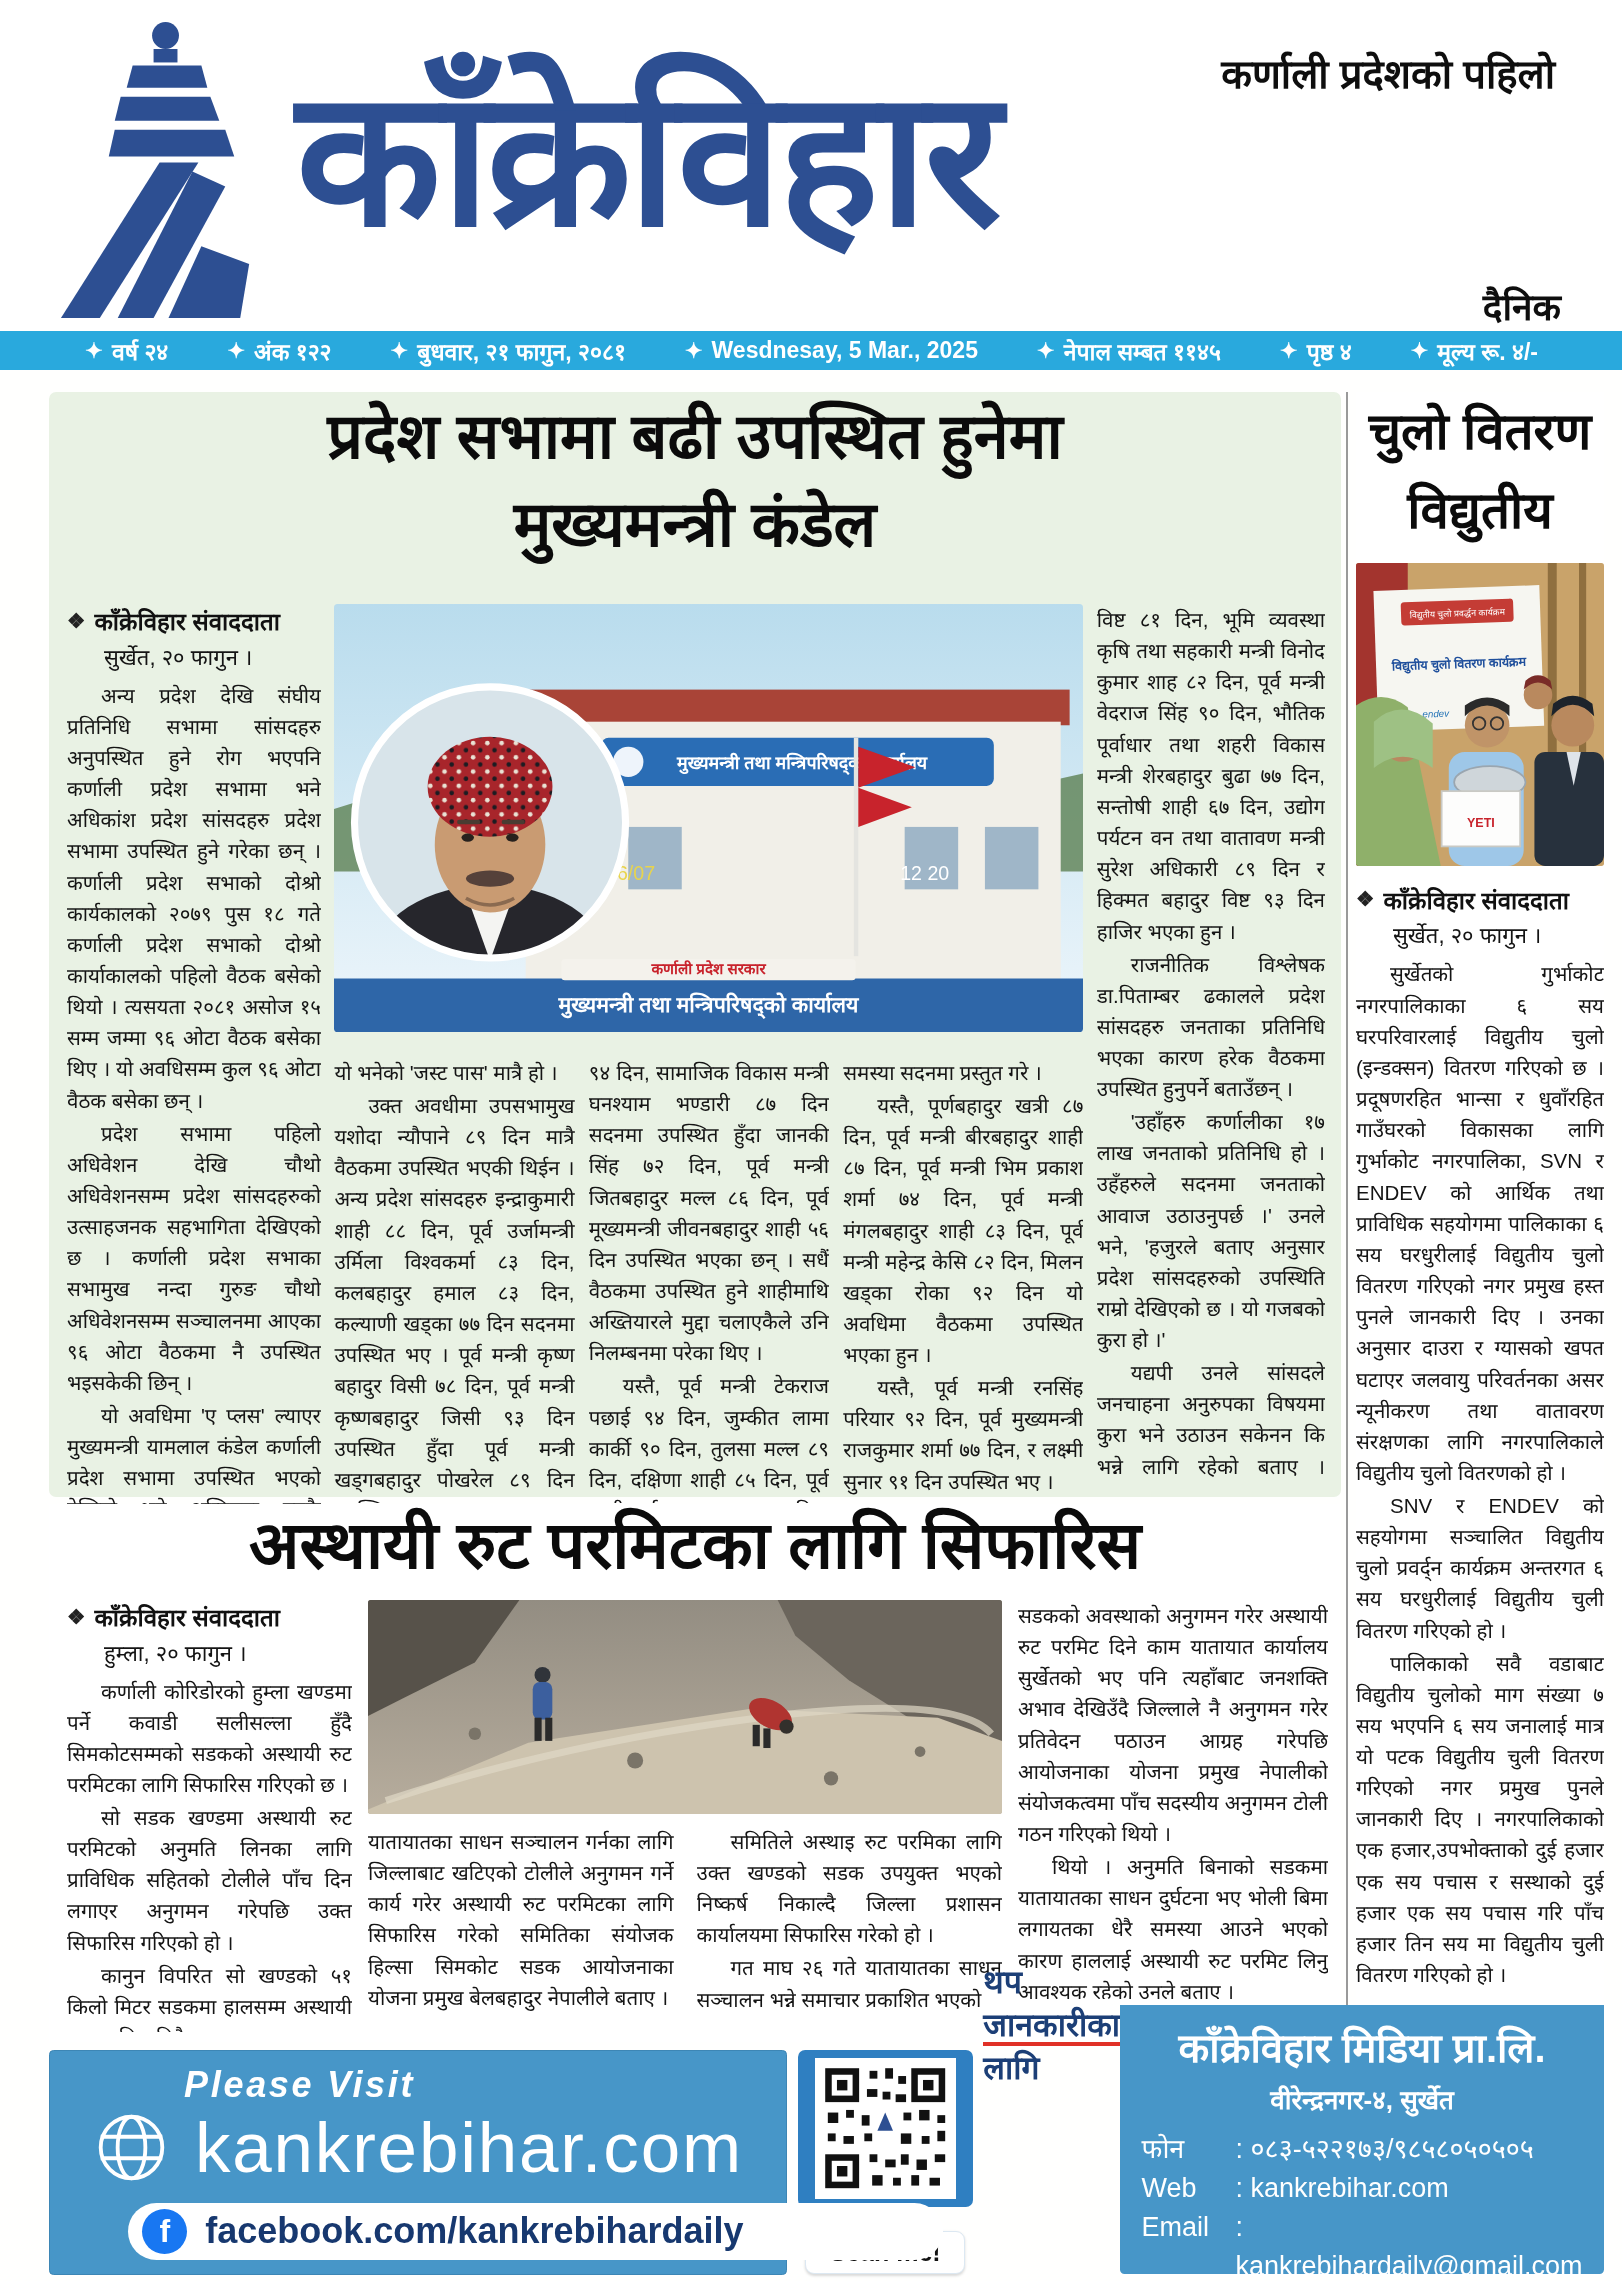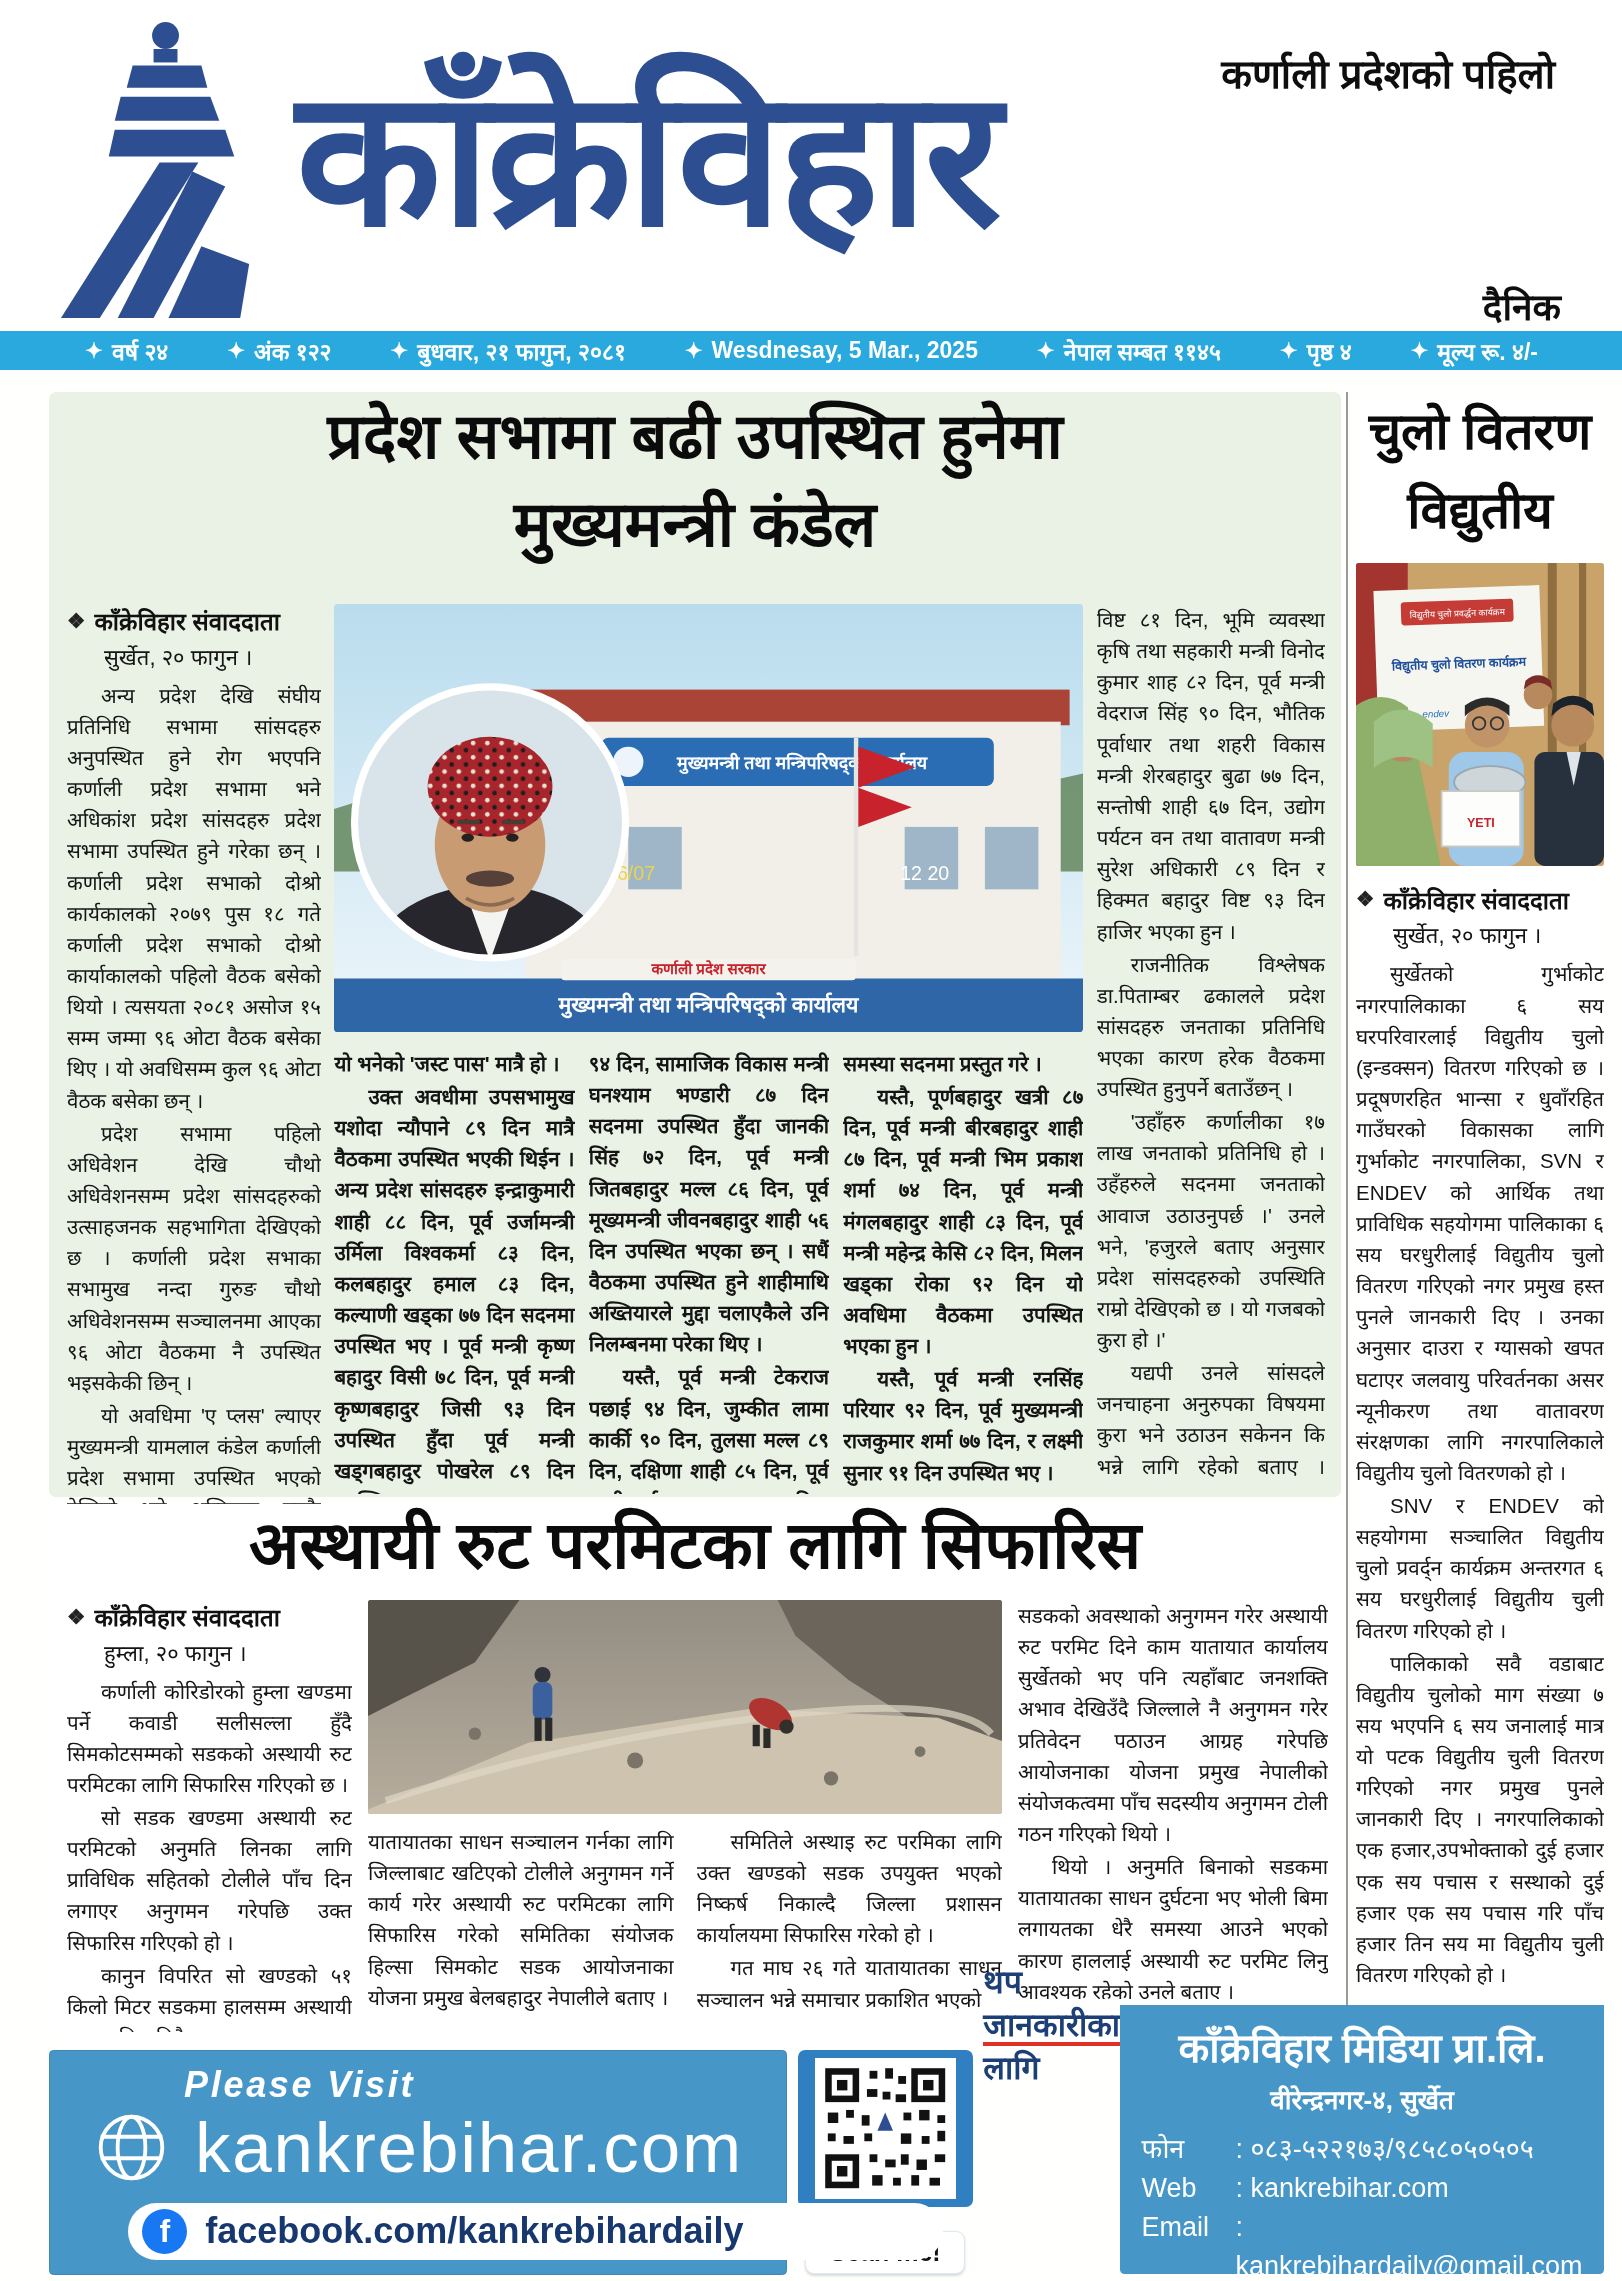--- a/index.html
+++ b/index.html
@@ -31,21 +31,21 @@
 
   
   .article1 { position:absolute; left:49px; top:392px; width:1292px; height:1105px;
               background:#e9f2e4; border-radius:7.1px; }
   .a1-headline { text-align:center; font-weight:bold; color:#0b0b0b; font-size:63px; line-height:1.4; padding-top:0; }
   .a1-grid { position:absolute; left:18px; top:212px; width:1258px; bottom:10.7px; display:flex; gap:13.4px; }
   .a1-col1 { width:254px; flex:none; }
   .a1-mid  { width:749px; flex:none; }
   .a1-col5 { flex:1; }
   .photo1 { width:749px; height:428px; border-radius:3.6px; overflow:hidden; }
-  .a1-midcols { display:flex; gap:14.3px; margin-top:13px; height:446px; overflow:hidden;font-weight:bold; }
+  .a1-midcols { display:flex; gap:14.3px; margin-top:22px; height:446px; overflow:hidden; }
   .a1-midcols .col { flex:1; }
 
   
   .v-divider { position:absolute; left:1346px; top:392px; width:1.8px; height:1641px; background:#9a9a9a; }
 
   
   .sidebar { position:absolute; left:1356px; top:392px; width:248px; height:1644px; background:#fff; }
   .sb-headline { text-align:center; font-weight:bold; color:#0b0b0b; font-size:51px; line-height:1.55; }
   .sb-photo { width:248px; height:303px; margin-top:12.5px; border-radius:2.7px; overflow:hidden; }
   .sb-byline { margin-top:14.3px; }

